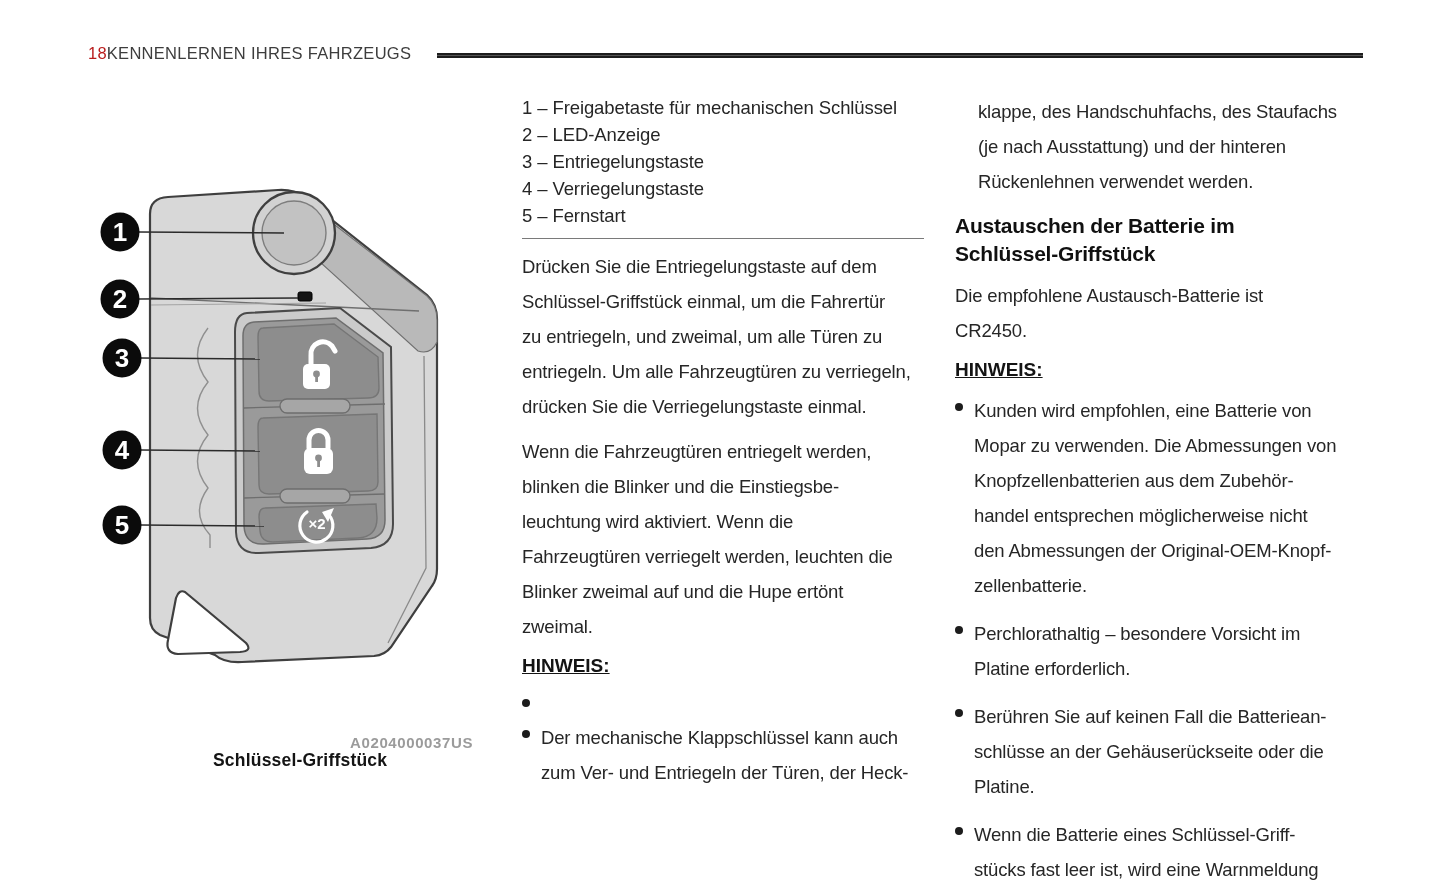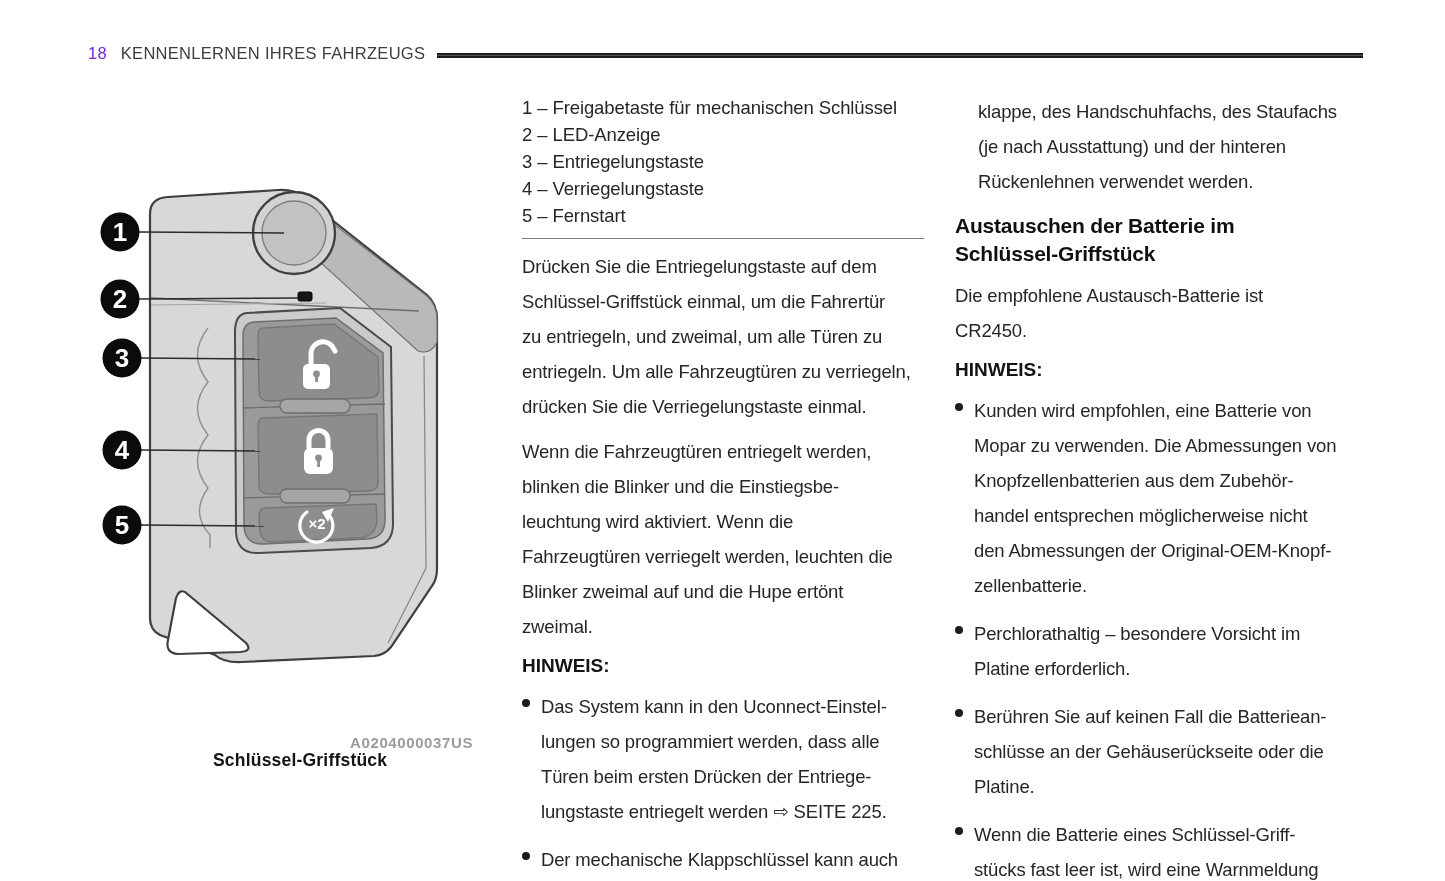--- a/index.html
+++ b/index.html
@@ -8,22 +8,22 @@
     position: relative;
     width: 1445px;
     height: 881px;
     background: #ffffff;
     font-family: "Liberation Sans", "DejaVu Sans", sans-serif;
     color: #222;
     overflow: hidden;
   }
   
   .hdr { position: absolute; top: 44px; left: 88px; display: flex; align-items: baseline; }
-  .hdr .pgnum { font-size: 16.5px; color: #6d28d9; letter-spacing: 0.2px; }
-  .hdr .chapter { font-size: 16.5px; color: #3d3d3d; margin-left: 14px; letter-spacing: 0.3px; }
+  .hdr .pgnum { font-size: 16.5px; color: #b91c1c; letter-spacing: 0.2px; }
+  .hdr .chapter { font-size: 16.5px; color: #3d3d3d; letter-spacing: 0.3px; }
   .hdr-rule { position: absolute; top: 53px; left: 437px; width: 926px; height: 5px;
     background: linear-gradient(#1d1d1d 42%, #555 42%, #555 58%, #1d1d1d 58%); }
 
   
   .fob-svg { position: absolute; left: 88px; top: 186px; }
   .fig-code { position: absolute; left: 90px; top: 734px; width: 383px; text-align: right;
     font-size: 15px; font-weight: bold; color: #9b9b9b; letter-spacing: 0.6px; }
   .fig-caption { position: absolute; left: 213px; top: 750px; font-size: 17.5px;
     font-weight: bold; color: #141414; letter-spacing: 0.2px; }
 
@@ -32,21 +32,21 @@
   .col2 { left: 522px; width: 402px; }
   .col3 { left: 955px; width: 414px; }
   .body-txt { font-size: 18.5px; line-height: 35px; color: #262626; letter-spacing: -0.15px; }
   .pre { white-space: pre-line; }
   .legend { list-style: none; }
   .legend li { font-size: 18.5px; line-height: 27px; color: #262626; letter-spacing: -0.1px; }
   .legend-rule { border: 0; border-top: 1.5px solid #7a7a7a; margin-top: 9px; }
   h2.sec-title { font-size: 21px; line-height: 28px; font-weight: bold; color: #101010;
     margin-top: 13px; letter-spacing: -0.2px; white-space: pre-line; }
   .para { margin-top: 10px; }
-  .note { margin-top: 11px; font-size: 19px; font-weight: bold; color: #141414; }
+  .note { margin-top: 11px; font-size: 19px; font-weight: bold; color: #141414; text-decoration: underline; }
   ul.bullets { list-style: none; margin-top: 7px; }
   ul.bullets li { display: flex; gap: 11px; margin-top: 12px; }
   ul.bullets li + li { margin-top: 13px; }
   .disc { flex: 0 0 auto; width: 8px; height: 8px; border-radius: 50%; background: #1c1c1c; margin-top: 10px; }
   .cont-indent { padding-left: 23px; }
 </style>
 </head>
 <body>
 
 <div class="page">
@@ -161,24 +161,20 @@
     <p class="body-txt pre para">Wenn die Fahrzeugtüren entriegelt werden,
 blinken die Blinker und die Einstiegsbe-
 leuchtung wird aktiviert. Wenn die
 Fahrzeugtüren verriegelt werden, leuchten die
 Blinker zweimal auf und die Hupe ertönt
 zweimal.</p>
     <p class="note">HINWEIS:</p>
     <ul class="bullets">
       <li>
         <span class="disc"></span>
-        <span class="body-txt pre">Das System kann in den Uconnect-Einstel-
-lungen so programmiert werden, dass alle
-Türen beim ersten Drücken der Entriege-
-lungstaste entriegelt werden ⇨ SEITE 225.</span>
       </li>
       <li>
         <span class="disc"></span>
         <span class="body-txt pre">Der mechanische Klappschlüssel kann auch
 zum Ver- und Entriegeln der Türen, der Heck-</span>
       </li>
     </ul>
   </div>
 
   <div class="col col3">

